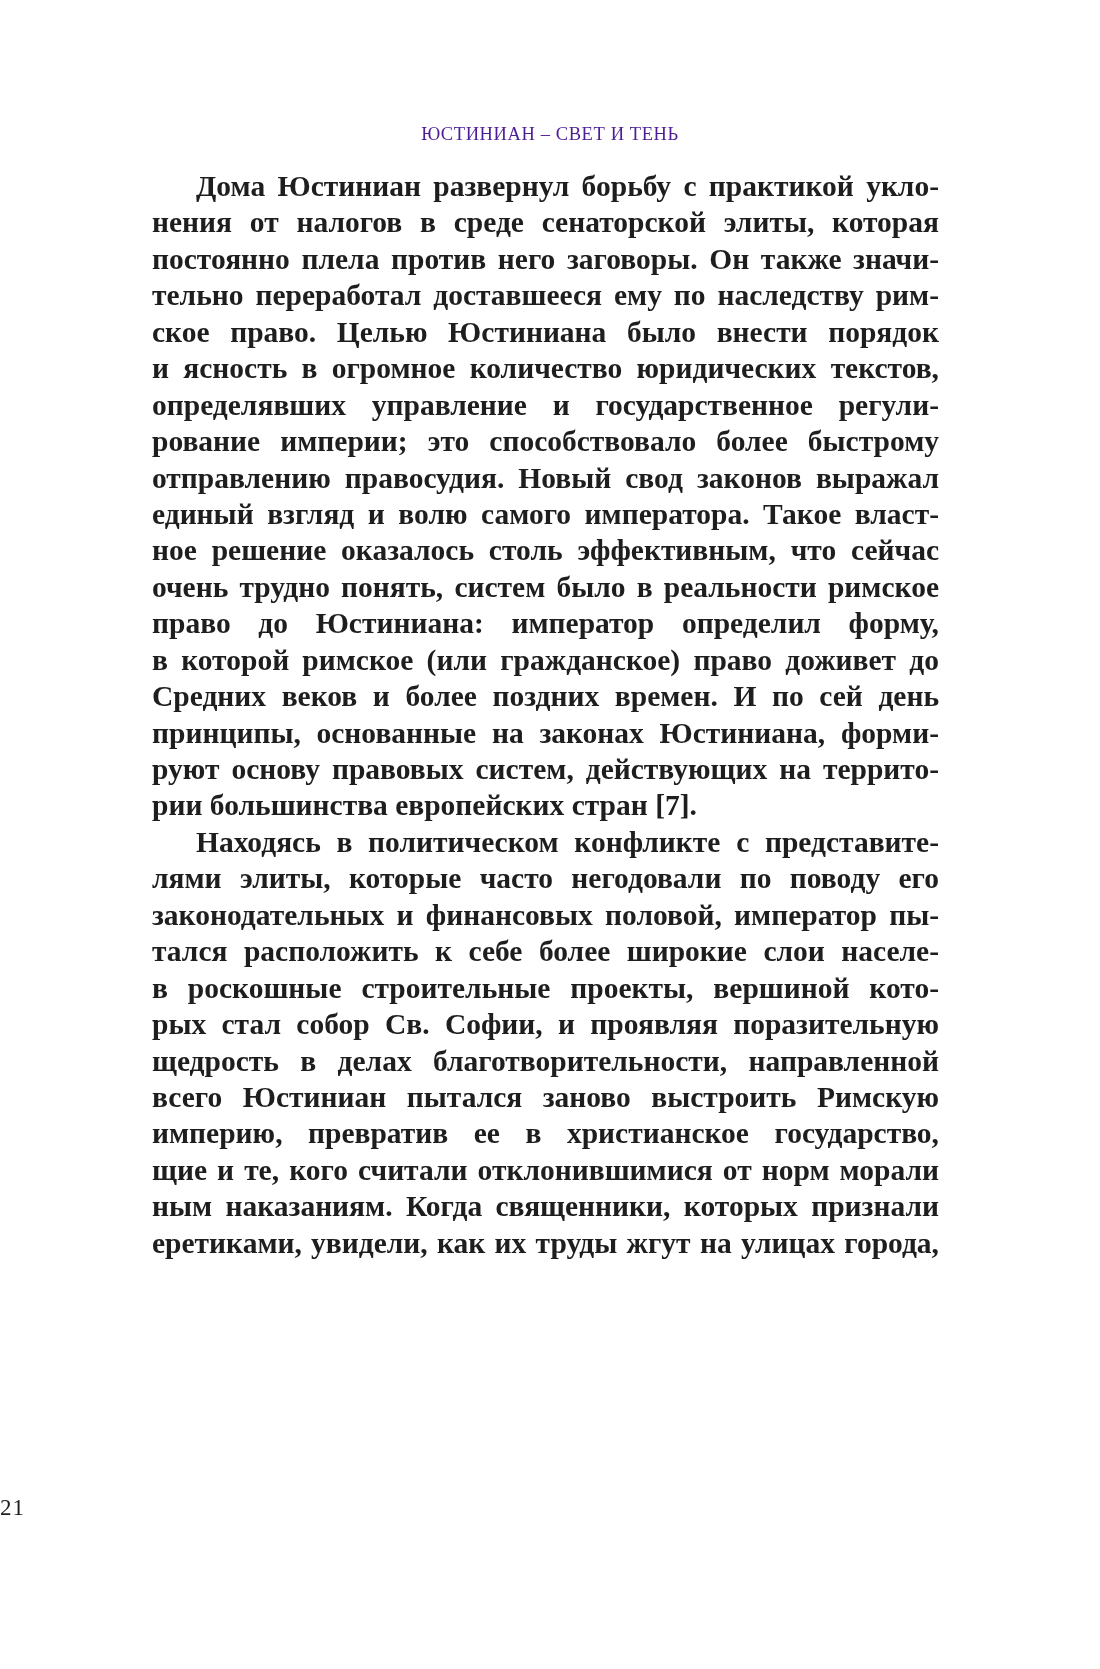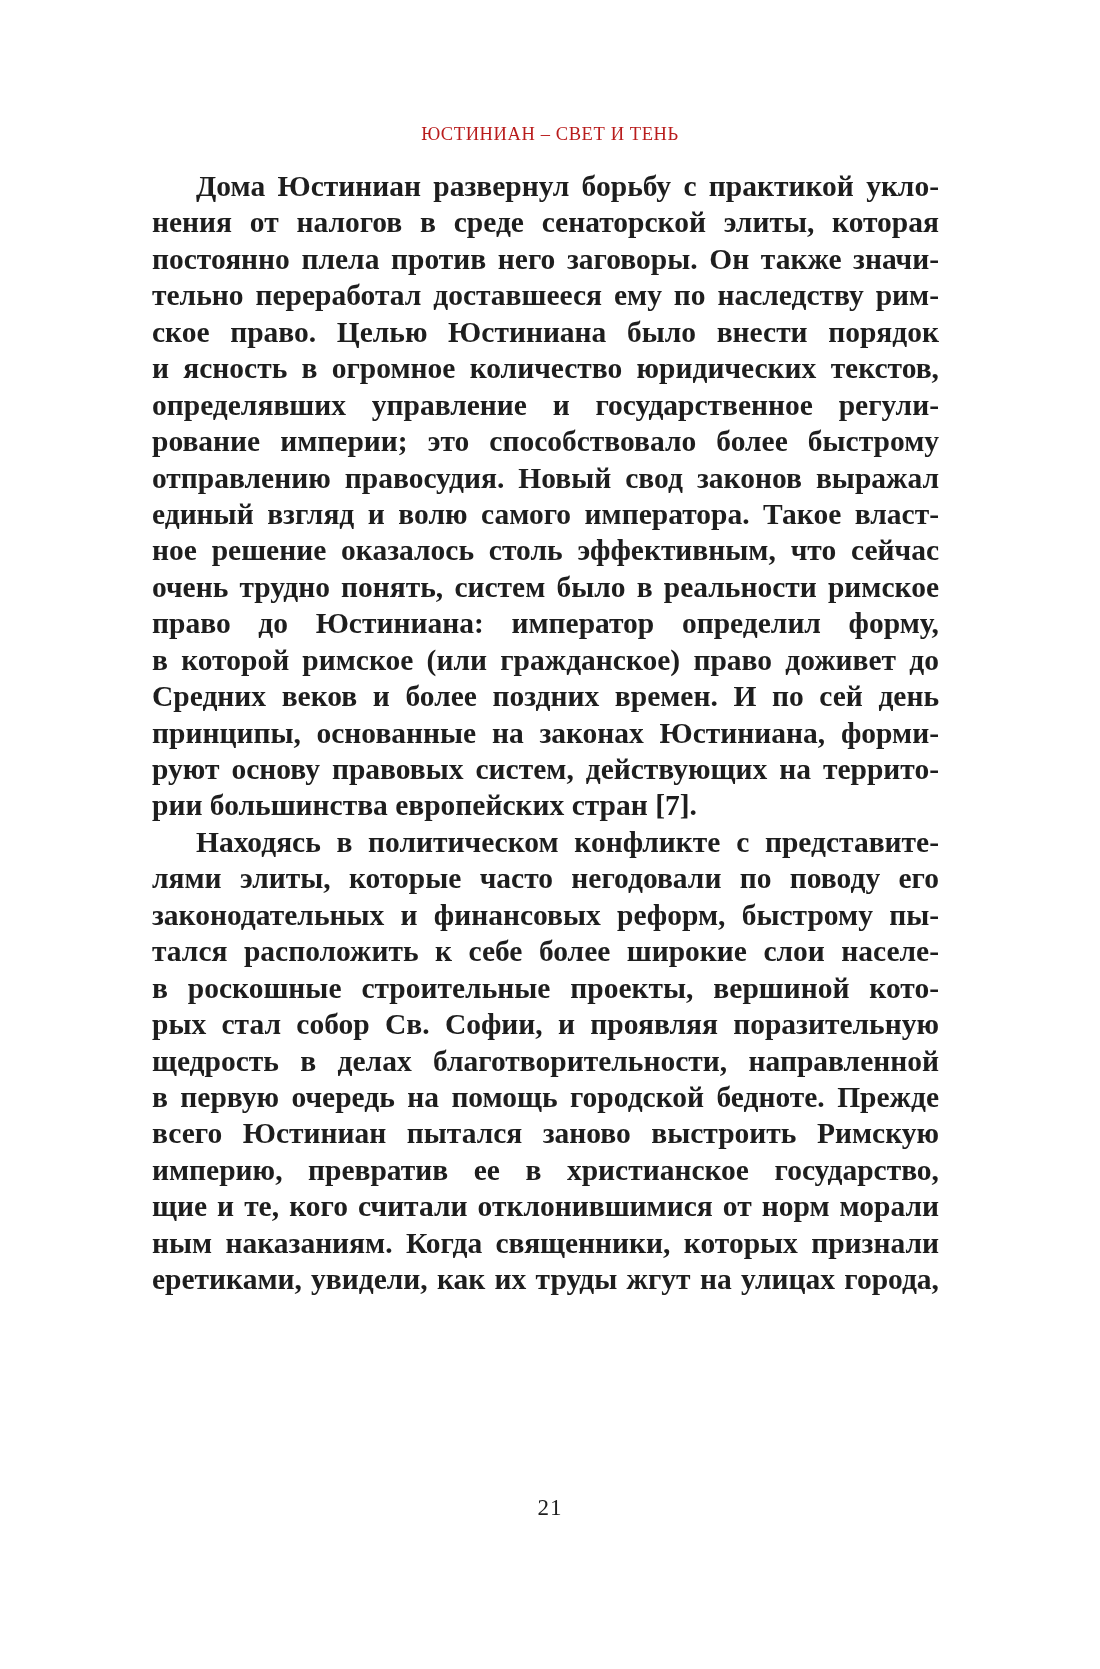--- a/index.html
+++ b/index.html
@@ -23,21 +23,21 @@
       background: #ffffff;
     }
     .running-header {
       position: absolute;
       top: 124px;
       left: 0;
       width: 1100px;
       text-align: center;
       font-size: 18.5px;
       letter-spacing: 0.6px;
-      color: #b91c1c;
+      color: #4c1d95;
     }
     .body-text {
       position: absolute;
       left: 152px;
       top: 168px;
       width: 787px;
       font-size: 29.5px;
       line-height: 36.45px;
     }
     .line {
@@ -53,21 +53,21 @@
       padding-left: 44px;
     }
     .line.last {
       text-align-last: left;
     }
     .page-number {
       position: absolute;
       top: 1495px;
       left: 0;
       width: 1100px;
-      text-align: center;
+      text-align: left;
       font-size: 23px;
       letter-spacing: 1px;
       color: #1e1e1e;
     }
   </style>
 </head>
 <body>
 
 <div class="page">
 
@@ -92,26 +92,25 @@
       <span class="line">в которой римское (или гражданское) право доживет до</span>
       <span class="line">Средних веков и более поздних времен. И по сей день</span>
       <span class="line">принципы, основанные на законах Юстиниана, форми-</span>
       <span class="line">руют основу правовых систем, действующих на террито-</span>
       <span class="line last">рии большинства европейских стран [7].</span>
     </div>
 
     <div>
       <span class="line indent">Находясь в политическом конфликте с представите-</span>
       <span class="line">лями элиты, которые часто негодовали по поводу его</span>
-      <span class="line">законодательных и финансовых реформ, быстрому пы-</span>
+      <span class="line">законодательных и финансовых половой, император пы-</span>
       <span class="line">тался расположить к себе более широкие слои населе-</span>
       <span class="line">в роскошные строительные проекты, вершиной кото-</span>
       <span class="line">рых стал собор Св. Софии, и проявляя поразительную</span>
       <span class="line">щедрость в делах благотворительности, направленной</span>
-      <span class="line">в первую очередь на помощь городской бедноте. Прежде</span>
       <span class="line">всего Юстиниан пытался заново выстроить Римскую</span>
       <span class="line">империю, превратив ее в христианское государство,</span>
       <span class="line">щие и те, кого считали отклонившимися от норм морали</span>
       <span class="line">ным наказаниям. Когда священники, которых признали</span>
       <span class="line">еретиками, увидели, как их труды жгут на улицах города,</span>
     </div>
 
   </div>
 
   <div class="page-number">21</div>

